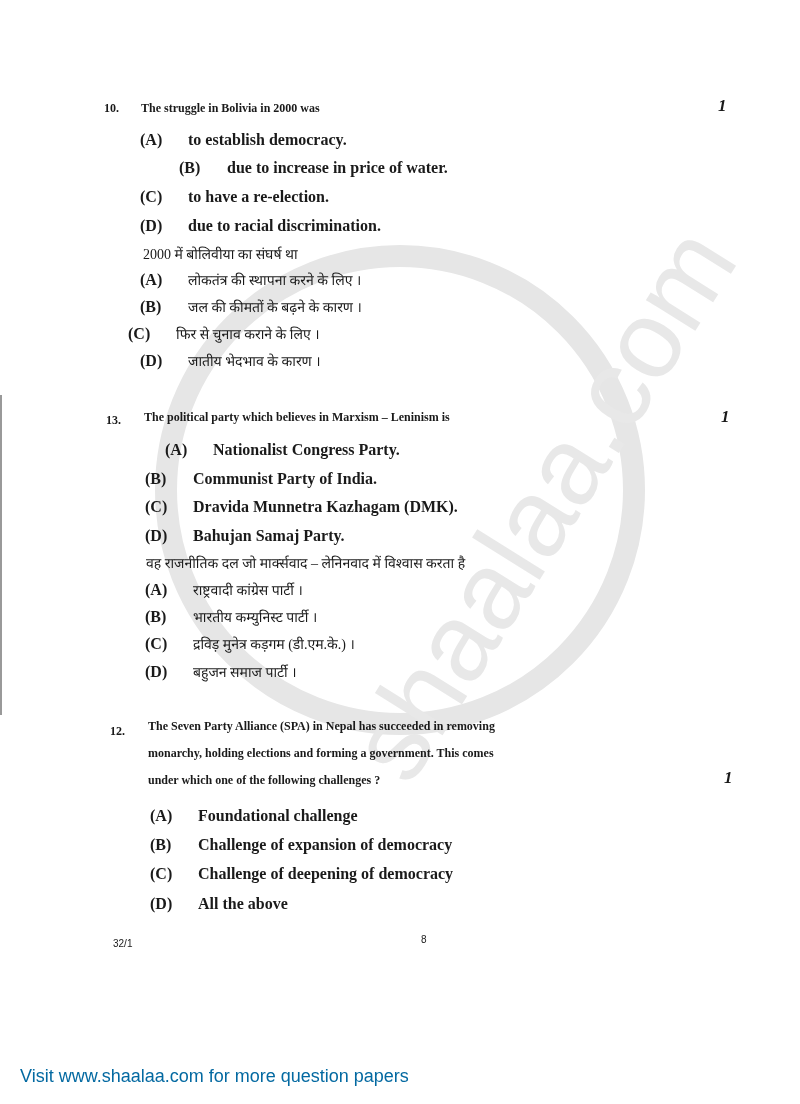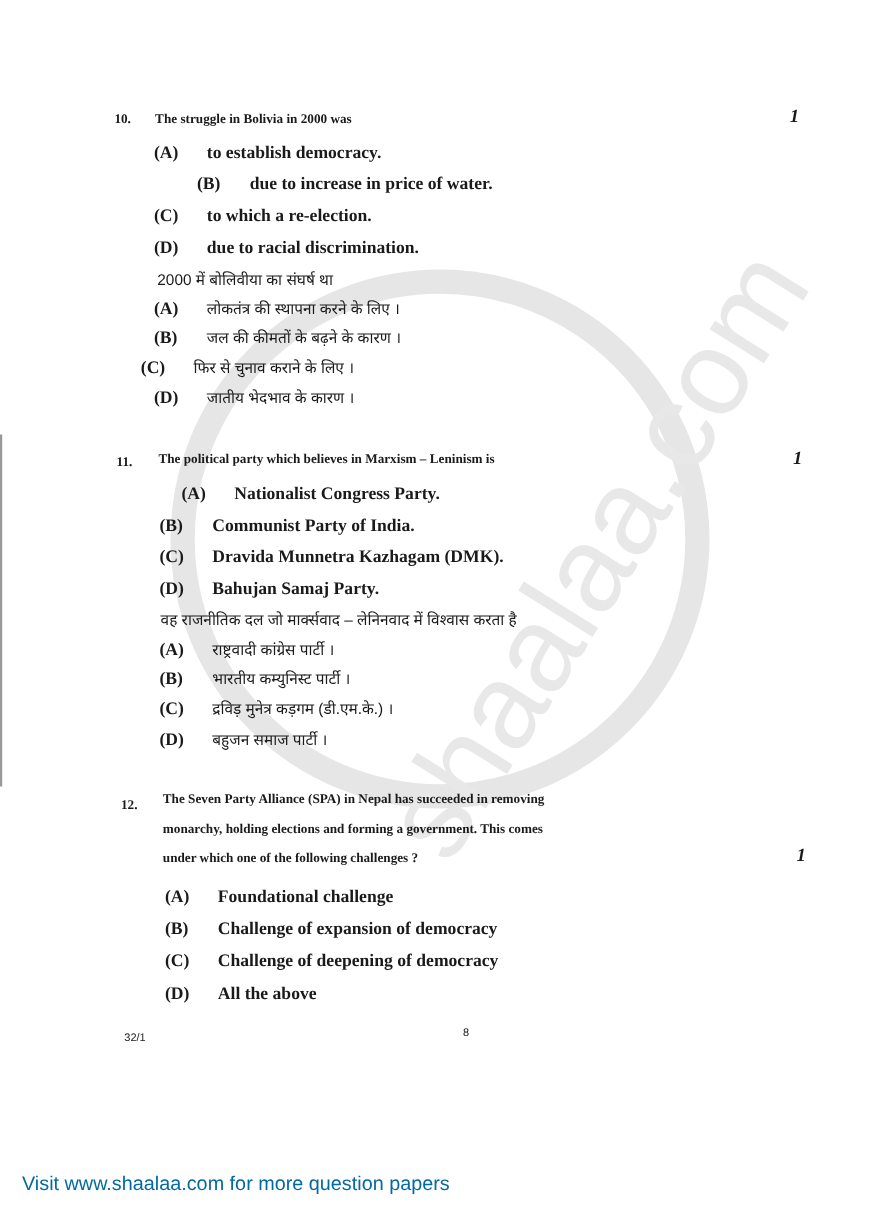--- a/index.html
+++ b/index.html
@@ -6,49 +6,49 @@
   body { width:800px; height:1104px; background:#ffffff; position:relative; overflow:hidden;
          font-family:"Liberation Serif","DejaVu Serif",serif; color:#1a1a1a; }
   .watermark { position:absolute; left:155px; top:245px; width:490px; height:490px; border-radius:50%;
                border:22px solid #e6e6e6; box-sizing:border-box; }
   .wm-text { position:absolute; left:230px; top:440px; font-family:"Liberation Sans","DejaVu Sans",sans-serif;
              font-size:110px; color:#e8e8e8; transform:rotate(-58deg); transform-origin:center; white-space:nowrap; }
   .q { position:absolute; font-weight:bold; font-size:12px; }
   .qnum { position:absolute; font-weight:bold; font-size:12px; }
   .opt { position:absolute; font-weight:bold; font-size:16px; white-space:nowrap; }
   .opt .lbl { display:inline-block; width:48px; }
-  .hi { font-family:Liberation Sans, sans-serif; font-weight:normal; font-size:14px; }
+  .hi { font-family:Liberation Serif, serif; font-weight:normal; font-size:14px; }
   .marks { position:absolute; font-style:italic; font-weight:bold; font-size:17px; }
   .footer { position:absolute; font-family:"Liberation Sans","DejaVu Sans",sans-serif; font-size:10px; }
   .visit { position:absolute; left:20px; top:1066px; font-family:"Liberation Sans","DejaVu Sans",sans-serif; font-size:18px; color:#0369a1; }
   .edge { position:absolute; left:0; top:395px; width:2px; height:320px; background:#999; }
 </style>
 </head>
 <body>
 
 <div class="edge"></div>
 <div class="watermark"></div>
 <div class="wm-text">shaalaa.com</div>
 
 <div class="qnum" style="left:104px;top:101px;">10.</div>
 <div class="q" style="left:141px;top:101px;">The struggle in Bolivia in 2000 was</div>
 <div class="marks" style="left:718px;top:96px;">1</div>
 
 <div class="opt" style="left:140px;top:131px;"><span class="lbl">(A)</span><span>to establish democracy.</span></div>
 <div class="opt" style="left:140px;top:159px;margin-left:39px;"><span class="lbl">(B)</span><span>due to increase in price of water.</span></div>
-<div class="opt" style="left:140px;top:188px;"><span class="lbl">(C)</span><span>to which a re-election.</span></div>
+<div class="opt" style="left:140px;top:188px;"><span class="lbl">(C)</span><span>to have a re-election.</span></div>
 <div class="opt" style="left:140px;top:217px;"><span class="lbl">(D)</span><span>due to racial discrimination.</span></div>
 
 <div class="opt hi" style="left:143px;top:244px;">2000 में बोलिवीया का संघर्ष था</div>
 <div class="opt" style="left:140px;top:270px;"><span class="lbl">(A)</span><span class="hi">लोकतंत्र की स्थापना करने के लिए ।</span></div>
 <div class="opt" style="left:140px;top:297px;"><span class="lbl">(B)</span><span class="hi">जल की कीमतों के बढ़ने के कारण ।</span></div>
 <div class="opt" style="left:128px;top:324px;"><span class="lbl">(C)</span><span class="hi">फिर से चुनाव कराने के लिए ।</span></div>
 <div class="opt" style="left:140px;top:351px;"><span class="lbl">(D)</span><span class="hi">जातीय भेदभाव के कारण ।</span></div>
 
-<div class="qnum" style="left:106px;top:413px;">11.</div>
+<div class="qnum" style="left:106px;top:413px;">13.</div>
 <div class="q" style="left:144px;top:410px;">The political party which believes in Marxism – Leninism is</div>
 <div class="marks" style="left:721px;top:407px;">1</div>
 
 <div class="opt" style="left:145px;top:441px;margin-left:20px;"><span class="lbl">(A)</span><span>Nationalist Congress Party.</span></div>
 <div class="opt" style="left:145px;top:470px;"><span class="lbl">(B)</span><span>Communist Party of India.</span></div>
 <div class="opt" style="left:145px;top:498px;"><span class="lbl">(C)</span><span>Dravida Munnetra Kazhagam (DMK).</span></div>
 <div class="opt" style="left:145px;top:527px;"><span class="lbl">(D)</span><span>Bahujan Samaj Party.</span></div>
 
 <div class="opt hi" style="left:146px;top:553px;">वह राजनीतिक दल जो मार्क्सवाद – लेनिनवाद में विश्वास करता है</div>
 <div class="opt" style="left:145px;top:580px;"><span class="lbl">(A)</span><span class="hi">राष्ट्रवादी कांग्रेस पार्टी ।</span></div>

